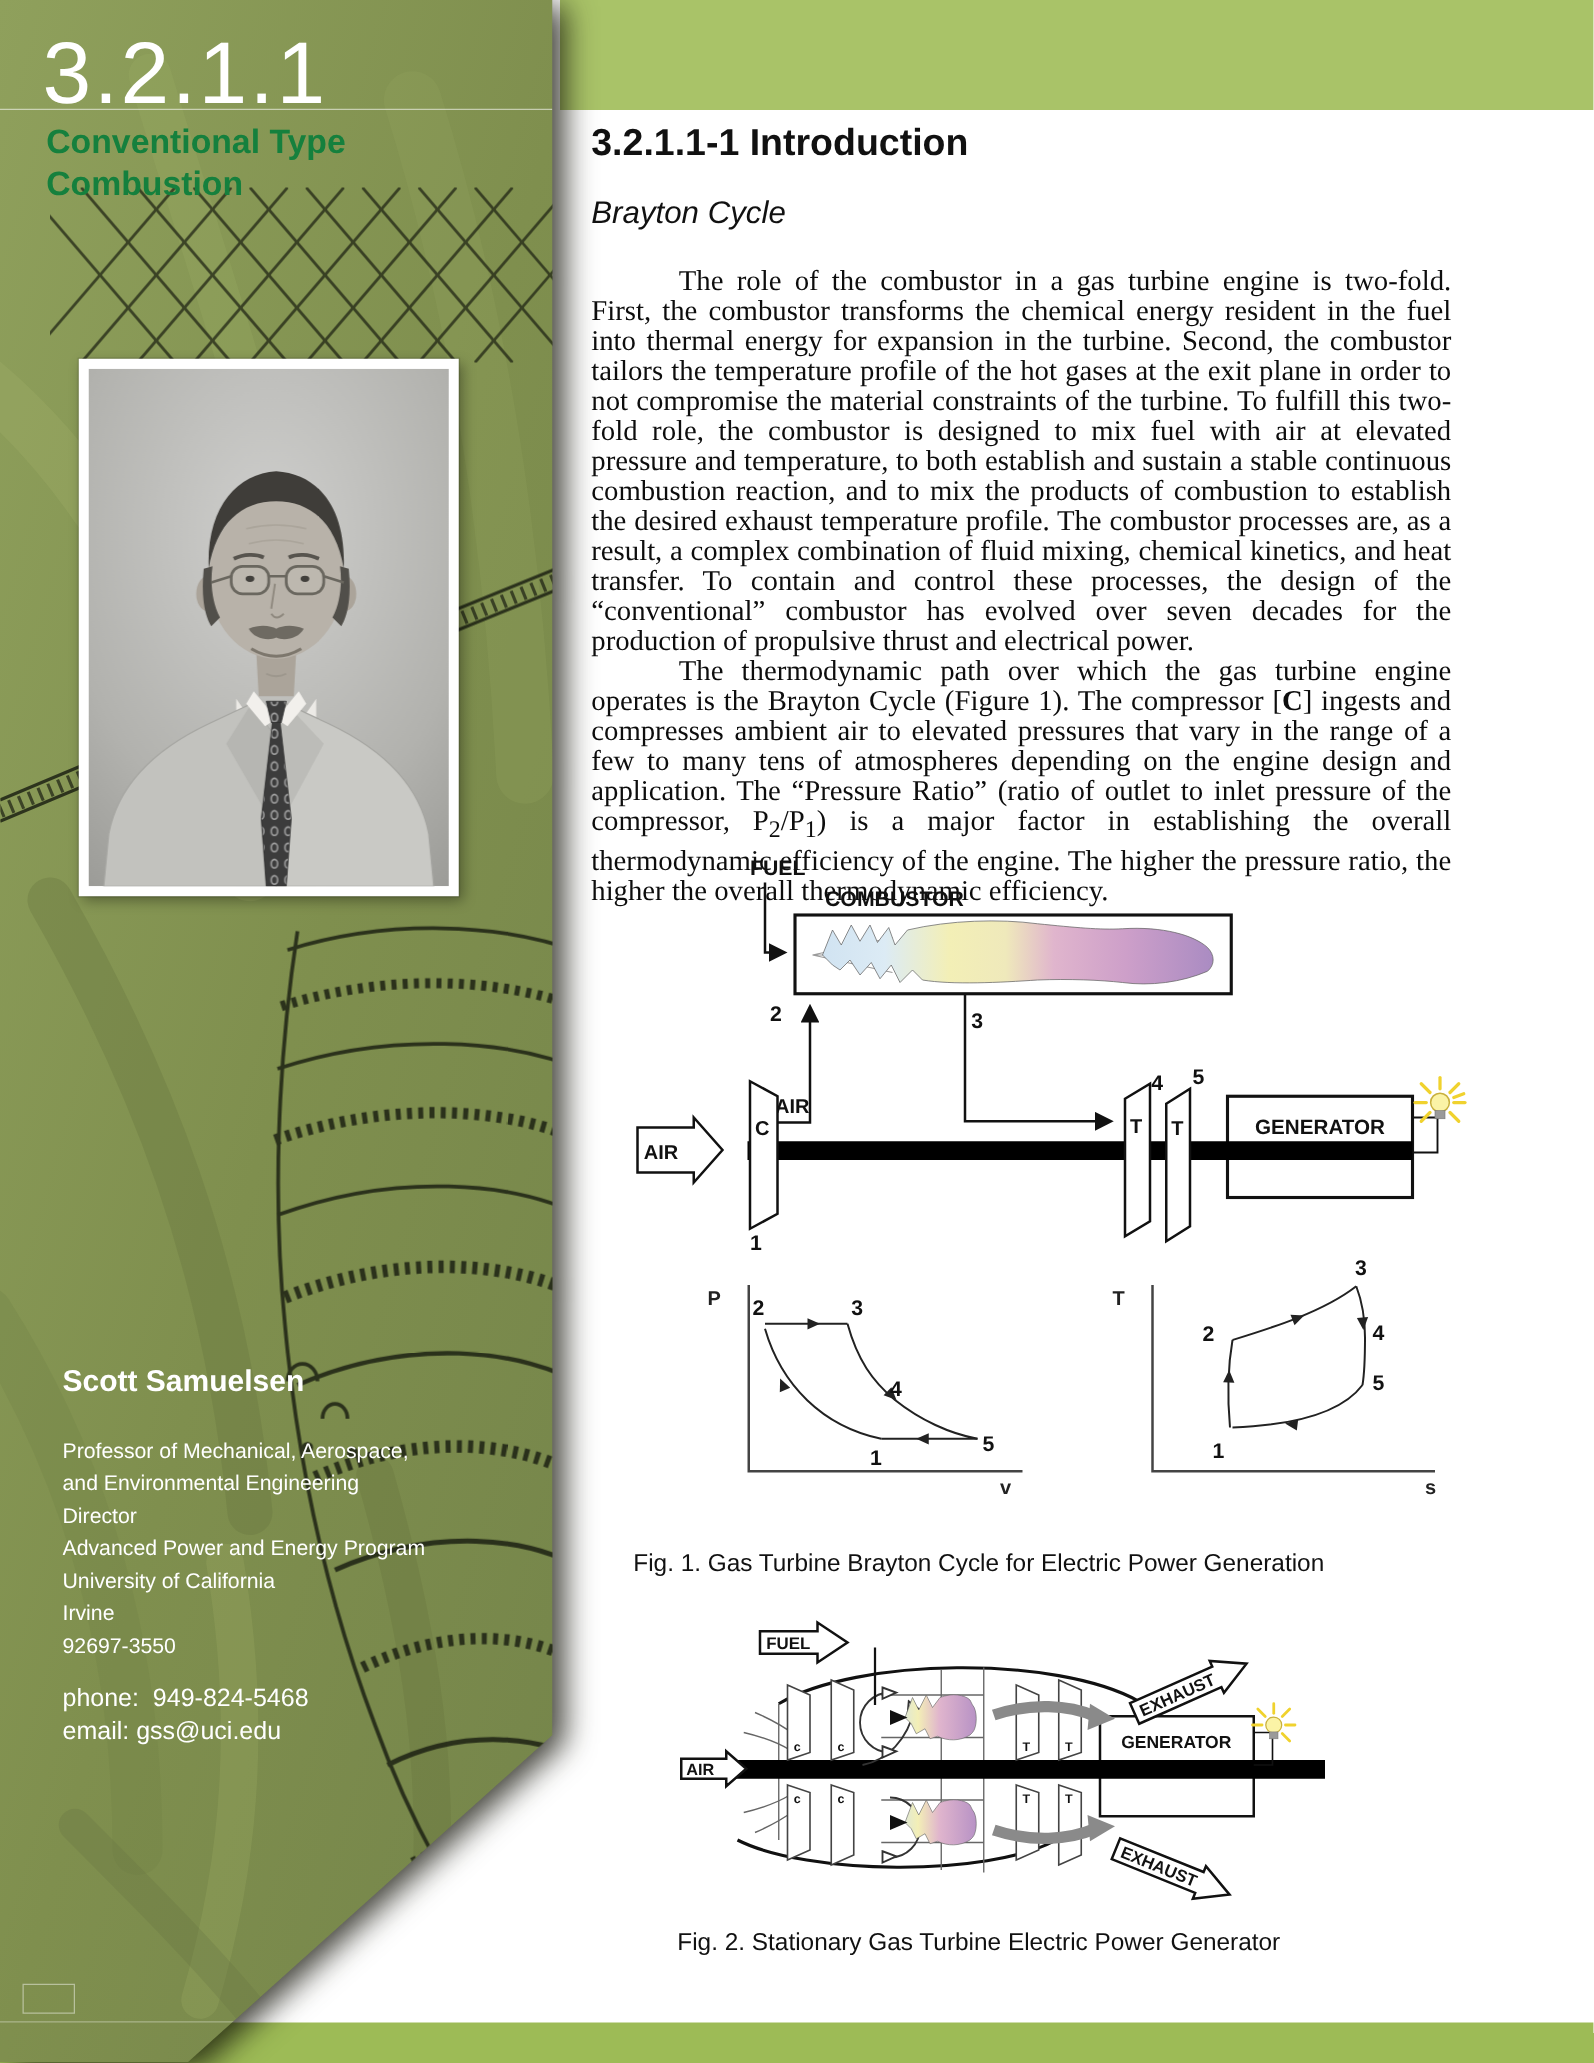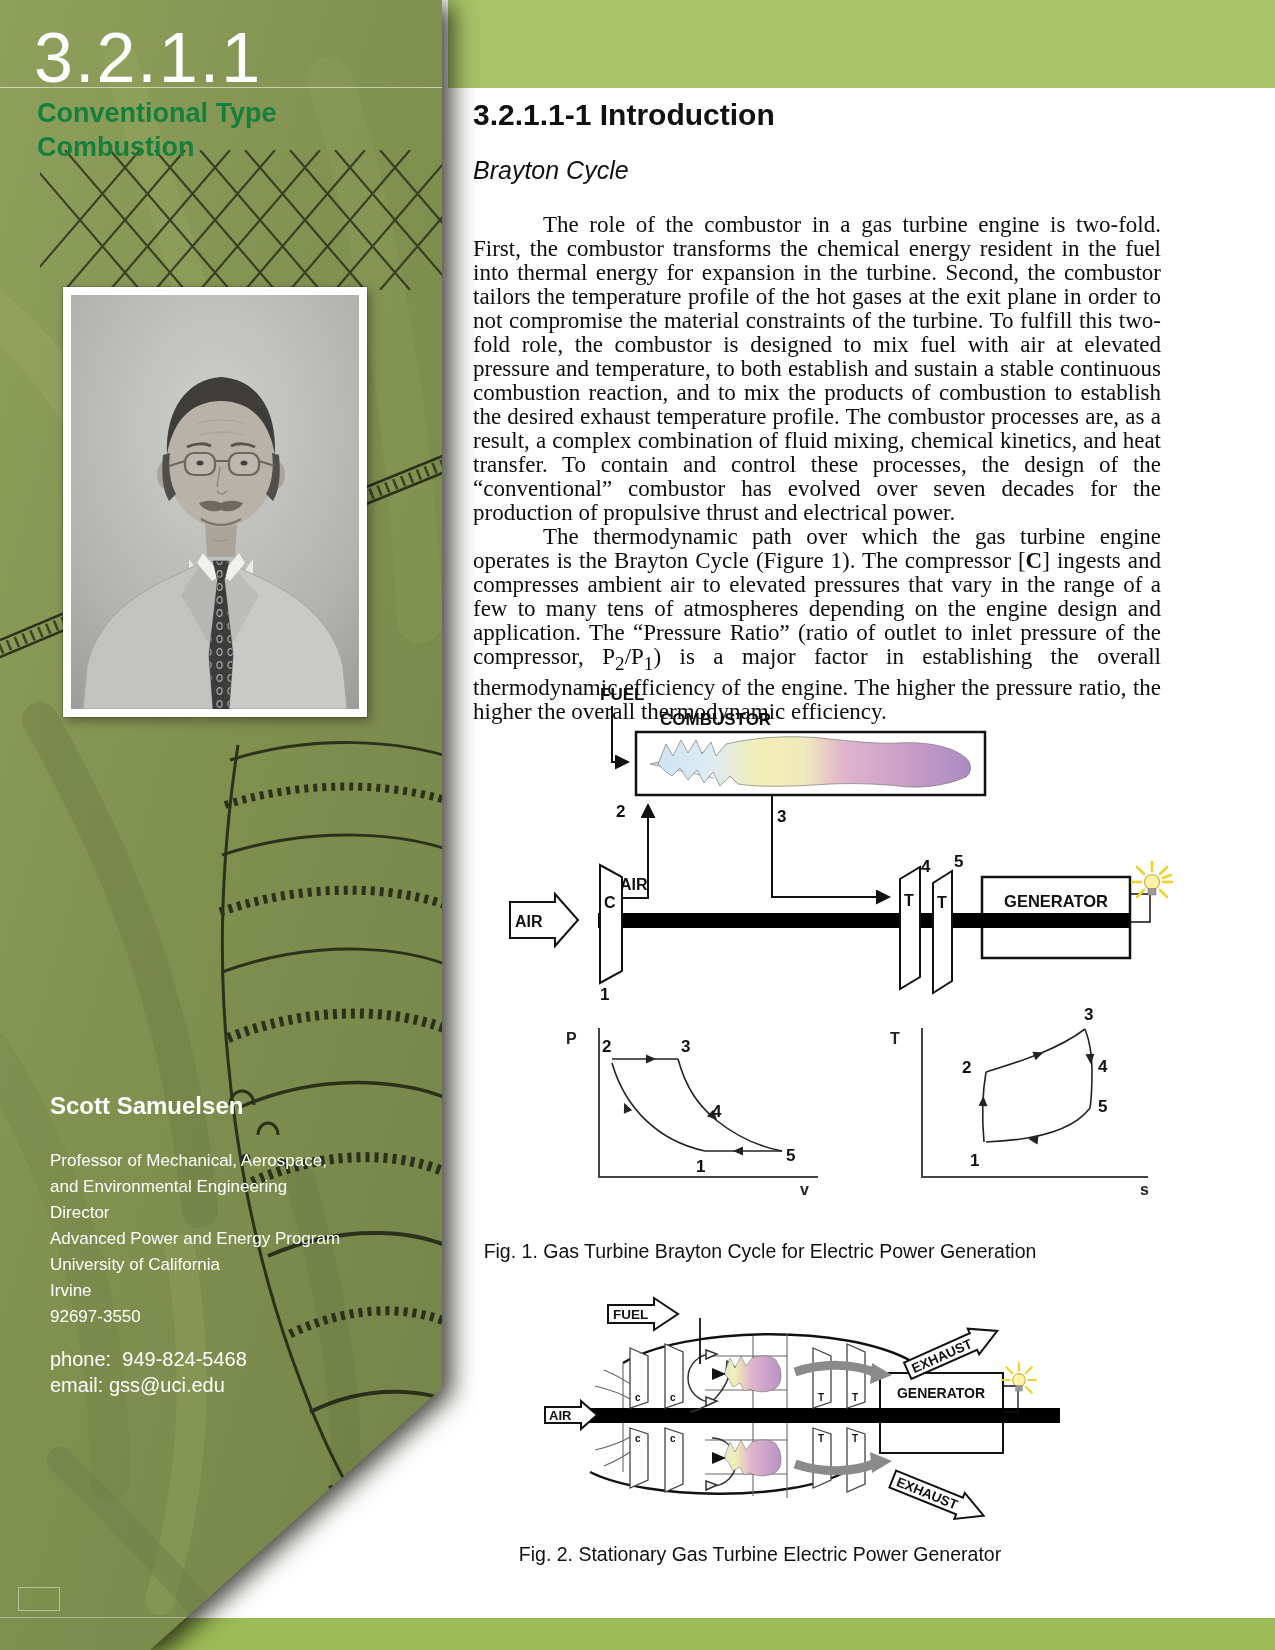--- a/index.html
+++ b/index.html
@@ -26,21 +26,21 @@
   .contact .bio div{font-size:17px;line-height:26px;}
   .contact .row{font-size:20px;line-height:26px;}
   .contact .gap{height:16px;}
   
   .main-heading{position:absolute;left:473px;top:98px;font-size:30px;font-weight:bold;color:#111;z-index:1;}
   .sub-heading{position:absolute;left:473px;top:156px;font-size:25px;font-style:italic;color:#111;z-index:1;}
   .bodytext{position:absolute;left:473px;top:213px;width:688px;z-index:1;
             font-family:"Liberation Serif",serif;font-size:23px;line-height:24px;color:#0d0d0d;text-align:justify;}
   .bodytext p{margin:0;text-indent:70px;}
   .fig{position:absolute;z-index:1;}
-  .caption{position:absolute;left:450px;width:620px;text-align:center;font-size:19.5px;color:#111;z-index:1;}
+  .caption{position:absolute;left:473px;width:620px;text-align:center;font-size:19.5px;color:#111;z-index:1;}
   
   .flab{font:bold 17px "Liberation Sans",sans-serif;fill:#111;}
   .flab2{font:bold 16px "Liberation Sans",sans-serif;fill:#111;}
   .fnum{font:bold 17px "Liberation Sans",sans-serif;fill:#111;}
   .fmid{font:bold 16.5px "Liberation Sans",sans-serif;fill:#111;text-anchor:middle;}
   .fsm{font:bold 10px "Liberation Sans",sans-serif;fill:#111;}
   .fex{font:bold 13.5px "Liberation Sans",sans-serif;fill:#111;}
   .fax{font:bold 16px "Liberation Sans",sans-serif;fill:#222;}
 </style>
 </head>

